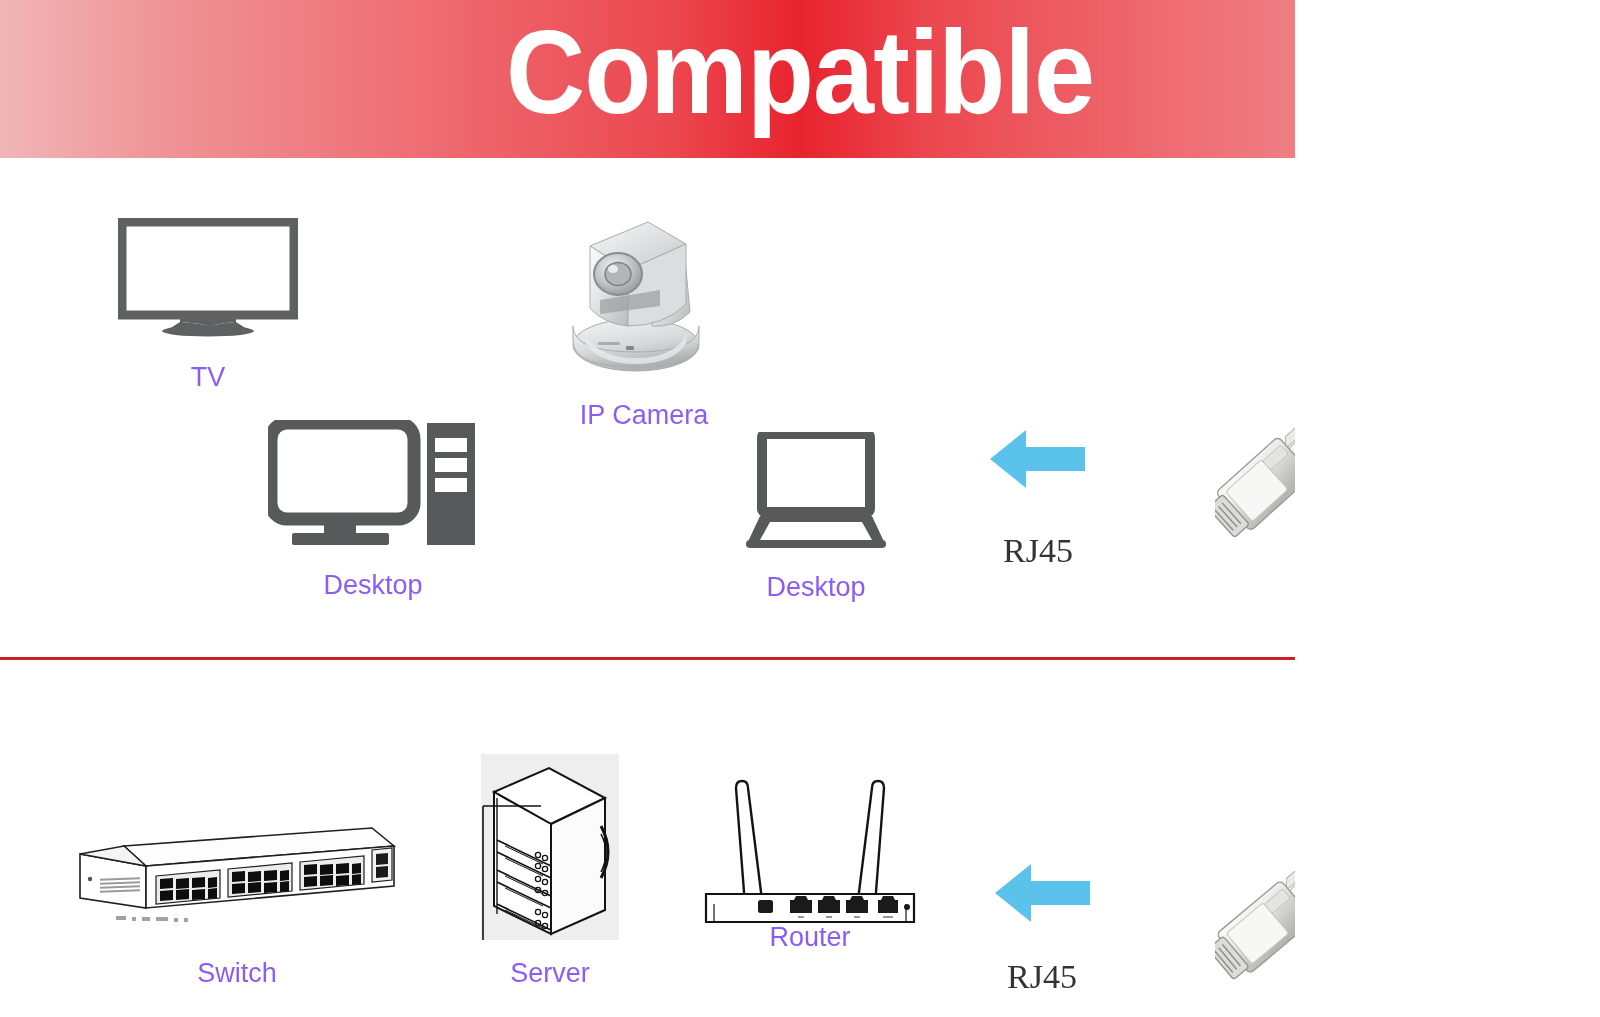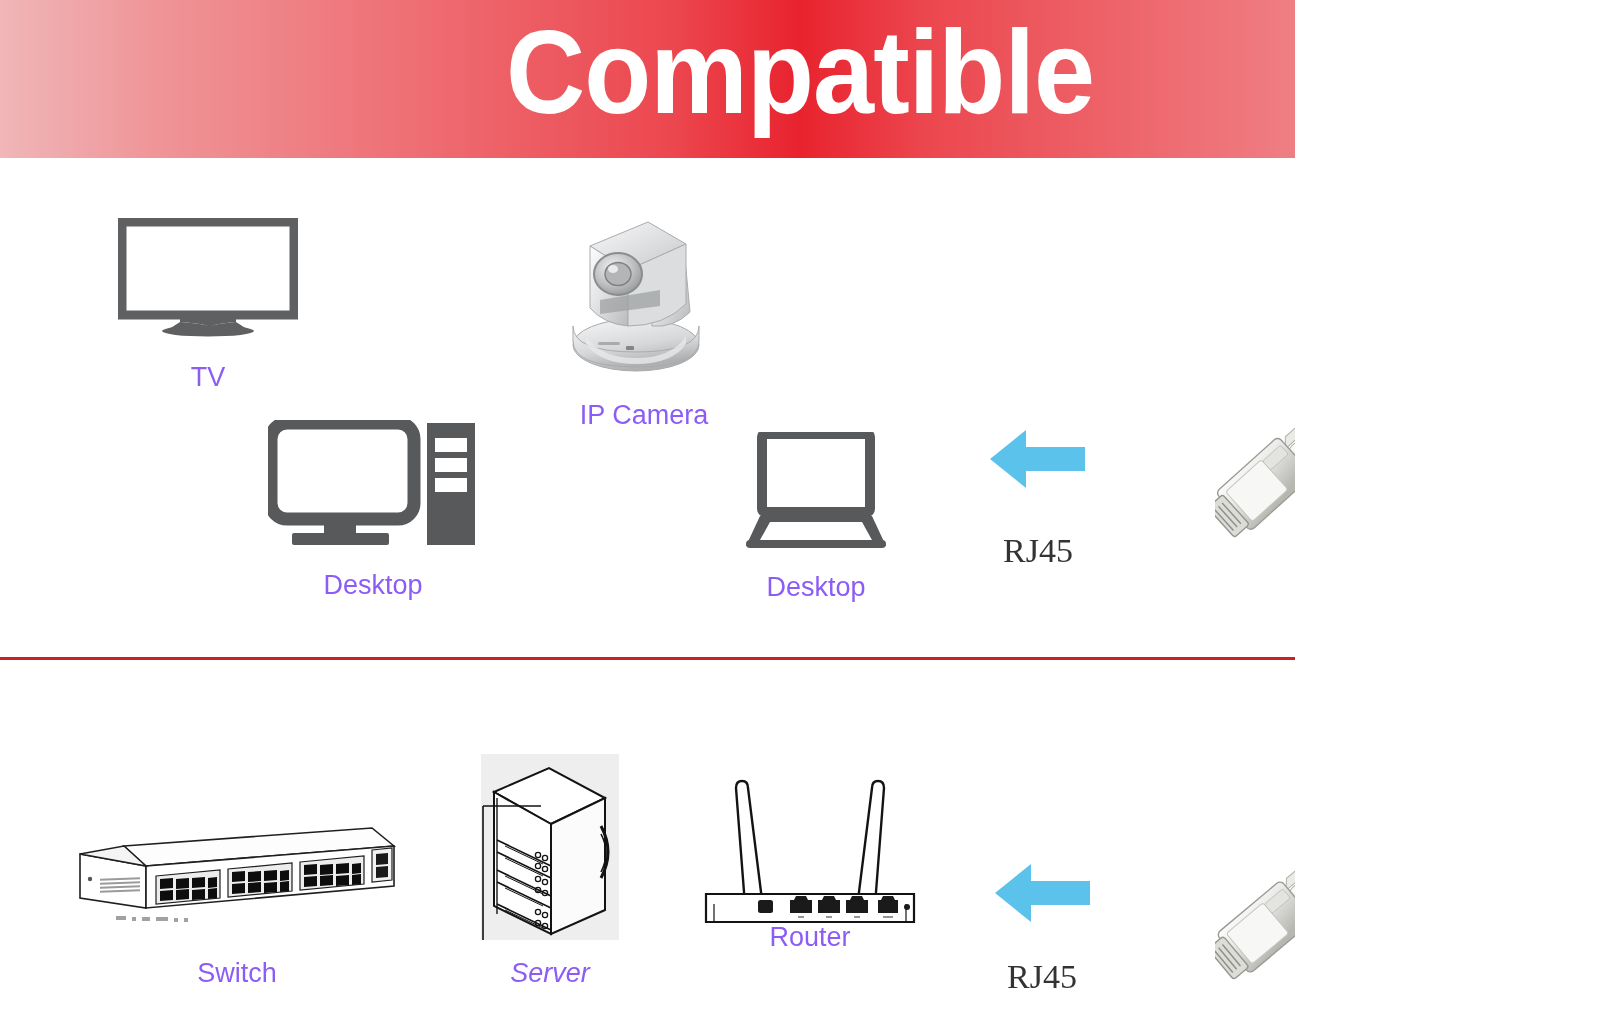--- a/index.html
+++ b/index.html
@@ -356,21 +356,21 @@
         <circle cx="57" cy="158" r="2.6"></circle>
           <circle cx="64" cy="161" r="2.6"></circle>
         <circle cx="57" cy="169" r="2.6"></circle>
           <circle cx="64" cy="172" r="2.6"></circle>
       </g>
 
       <path d="M120 72 Q134 98 120 124" fill="none" stroke="#131313" stroke-width="3"></path>
       <path d="M120 80 Q130 99 120 118" fill="none" stroke="#131313" stroke-width="1.6"></path>
     </svg>
   </div>
-  <div class="item-label" style="left:450px; top:958px; width:200px;font-style:italic;">Server</div>
+  <div class="item-label" style="left:450px; top:958px; width:200px;">Server</div>
 
   <div class="icon-box" style="left:700px; top:770px;">
     <svg width="220" height="158" viewBox="0 0 220 158">
 
       <path d="M46 148 L36 18 Q36 11 42 11 Q48 11 48 18 L64 146 Z" fill="#ffffff" stroke="#131313" stroke-width="2.4"></path>
       <path d="M174 148 L184 18 Q184 11 178 11 Q172 11 172 18 L156 146 Z" fill="#ffffff" stroke="#131313" stroke-width="2.4"></path>
 
       <path d="M6 124 L214 124 L214 152 L6 152 Z" fill="#ffffff" stroke="#131313" stroke-width="2.2"></path>
       <path d="M6 124 L214 124" stroke="#131313" stroke-width="1.4"></path>
 

